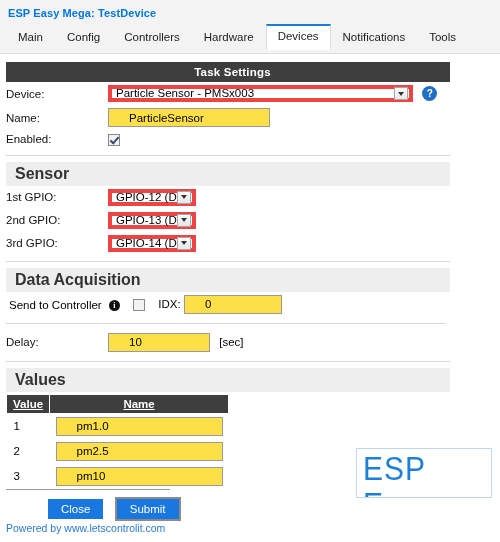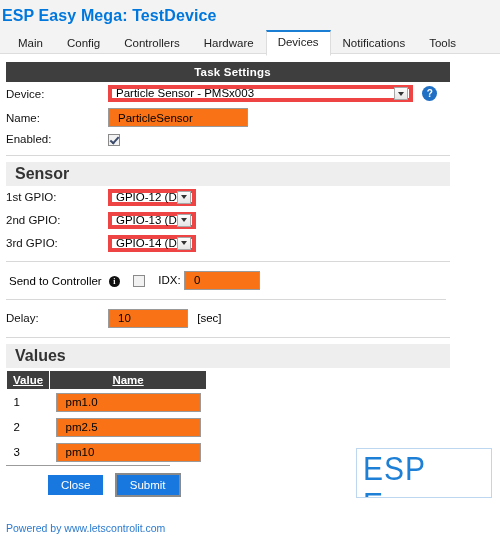--- a/index.html
+++ b/index.html
@@ -19,24 +19,24 @@
 
   
   .page-header {
     background: #f3f3f3;
     border-bottom: 1px solid #dddddd;
     padding: 0;
     height: 54px;
     box-sizing: border-box;
   }
   .site-title {
-    font-size: 16px;
+    font-size: 11px;
     font-weight: bold;
     color: #07d;
-    padding: 7px 0 5px 2px;
+    padding: 7px 0 5px 8px;
     letter-spacing: 0.1px;
   }
   .tabbar {
     display: flex;
     align-items: flex-end;
     padding-left: 6px;
     height: 25px;
   }
   .tab {
     font-size: 11.5px;
@@ -96,22 +96,22 @@
     width: 102px;
     padding-left: 3px;
     color: #111;
     white-space: nowrap;
   }
 
   input.txt {
     font-family: "Liberation Sans", sans-serif;
     font-size: 11.5px;
     border: 1px solid #9a9a9a;
-    background: #f97316;
-    padding: 1px 9px;
+    background: #fde047;
+    padding: 1px 20px;
     height: 15px;
     box-sizing: content-box;
     color: #000;
   }
   input.w-name { width: 120px; }
   input.w-idx  { width: 56px; }
   input.w-delay{ width: 60px; }
   input.w-val  { width: 125px; }
 
   
@@ -381,20 +381,21 @@
                 <i></i>
               </span>
         </span>
       </td>
     </tr>
   </tbody>
     </table>
 
   <hr class="divider">
 
+  <div class="sec-sub">Data Acquisition</div>
 
   <table class="form">
     <tbody>
         <tr>
       <td colspan="2" style="padding-left:3px;">
         <span>Send to Controller</span>
         <span class="info-icon">i</span>
         <span class="chk inline-lbl"></span>
         <span class="inline-lbl">IDX:</span>
         <input class="txt w-idx" type="text" value="0" style="">

